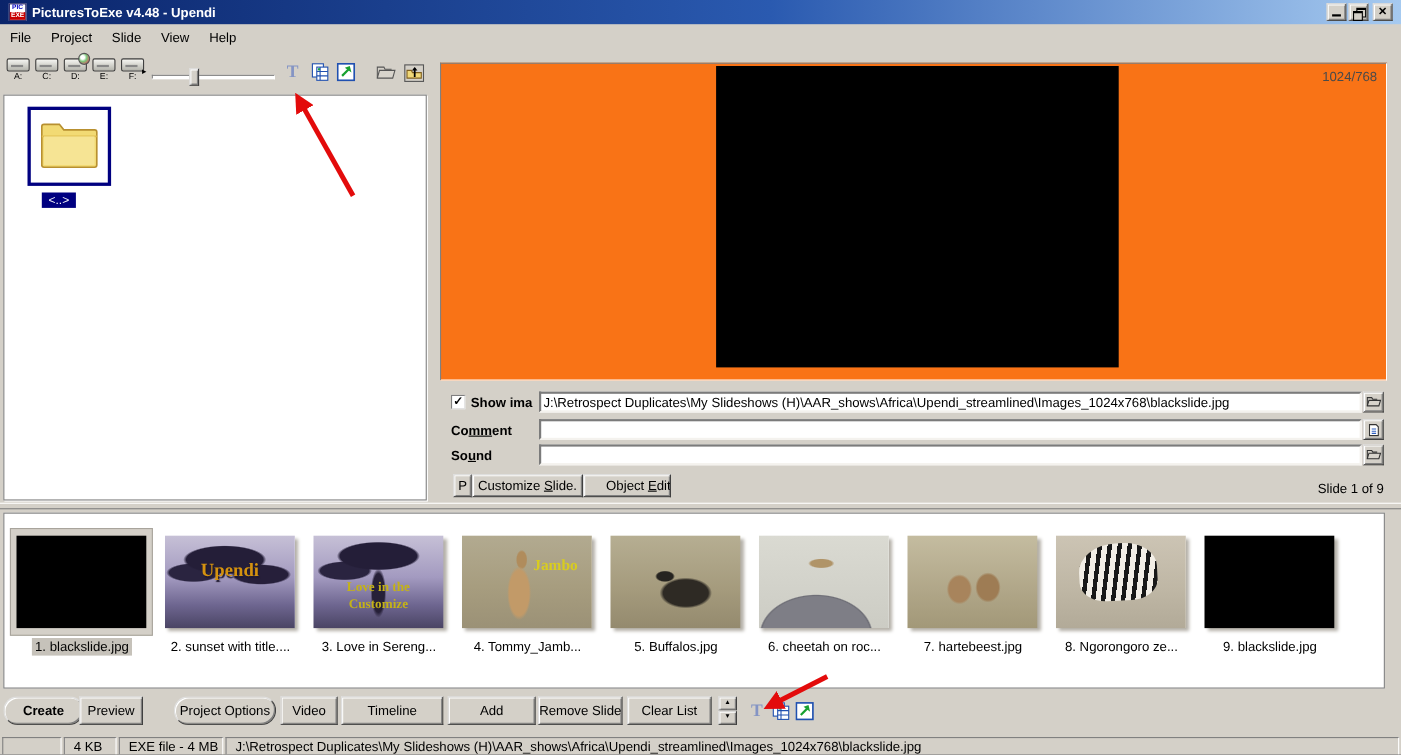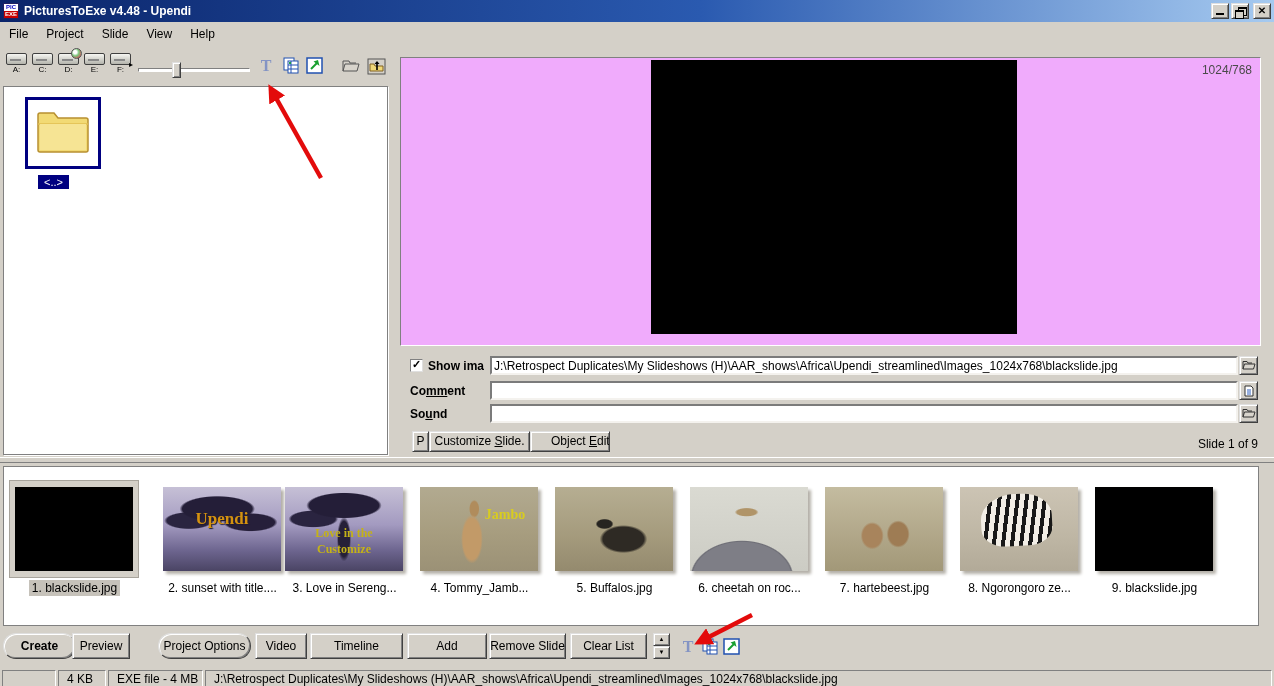--- a/index.html
+++ b/index.html
@@ -8,21 +8,21 @@
   #win {
     position:relative; width:1274px; height:686px; background:#d4d0c8;
     overflow:hidden; font-size:12px; color:#000;
   }
   
   .raised { background:#d4d0c8; border:1px solid; border-color:#dfdfdf #404040 #404040 #dfdfdf;
             box-shadow: inset 1px 1px 0 #fff, inset -1px -1px 0 #808080; }
   
   .titlebar { position:absolute; left:0; top:0; width:100%; height:22px;
     background:linear-gradient(90deg,#0a246a,#2a5ab0 55%,#a6caf0);
-    display:flex; align-items:center; padding:0 3px; }
+    display:flex; align-items:center; padding:0 8px; }
   .app-icon { width:16px; height:16px; background:#fff; border:1px solid #202060; position:relative; flex:0 0 16px; }
   .app-icon::before { content:"PIC"; position:absolute; top:0; left:0; right:0; height:7px;
     font-size:6px; line-height:7px; text-align:center; color:#0000c0; font-weight:bold; }
   .app-icon::after { content:"EXE"; position:absolute; bottom:0; left:0; right:0; height:7px;
     background:#c80000; font-size:6px; line-height:7px; text-align:center; color:#fff; font-weight:bold; }
   .title-text { color:#fff; font-weight:bold; margin-left:5px; flex:1; font-size:12px; }
   .winbtn { width:18px; height:16px; margin-left:2px; position:relative; }
   .glyph-min::after { content:""; position:absolute; left:4px; bottom:3px; width:8px; height:2px; background:#000; }
   .glyph-restore::before { content:""; position:absolute; left:6px; top:3px; width:7px; height:6px;
      border:1px solid #000; border-top-width:2px; background:#d4d0c8; }
@@ -49,21 +49,21 @@
   .slider-thumb { position:absolute; left:34px; top:0; width:9px; height:16px; }
   .tool-ico { position:absolute; top:8px; width:20px; height:20px; display:flex; align-items:center; justify-content:center; }
   .t-letter { font-family:"Liberation Serif", serif; font-weight:bold; font-size:16px; color:#8494c4; }
   
   .file-panel { position:absolute; left:3px; top:86px; width:385px; height:369px; background:#fff;
     border:1px solid #808080; box-shadow:1px 1px 0 #fff; }
   .folder-sel { position:absolute; left:21px; top:10px; width:76px; height:72px; border:3px solid #000080;
     background:#fff; display:flex; align-items:center; justify-content:center; }
   .folder-parent-label { position:absolute; left:34px; top:88px; background:#000080; color:#fff;
     font-size:11px; padding:1px 6px; }
-  .preview-panel { position:absolute; left:400px; top:57px; width:861px; height:289px; background:#f0abfc;
+  .preview-panel { position:absolute; left:400px; top:57px; width:861px; height:289px; background:#f97316;
     border:1px solid; border-color:#808080 #fff #fff #808080; }
   .preview-black { position:absolute; left:250px; top:2px; width:366px; height:274px; background:#000; }
   .resolution { position:absolute; right:8px; top:5px; color:#4a4a4a; }
   
   .field-label { position:absolute; font-size:12px; white-space:nowrap;font-weight:bold; }
   .accel { text-decoration:underline; }
   .checkbox { position:absolute; left:410px; top:359px; width:13px; height:13px; background:#fff;
     border:1px solid; border-color:#808080 #dfdfdf #dfdfdf #808080; }
   .checkbox::after { content:"✓"; position:absolute; left:1px; top:-2px; font-size:11px; font-weight:bold; }
   .txt { position:absolute; height:19px; border:2px solid; border-color:#7b7b7b #f4f2ee #f4f2ee #7b7b7b;
@@ -276,21 +276,21 @@
 
   <div class="splitter"></div>
 
   <div class="filmstrip">
     <div class="cell" style="left:4px">
       <div class="sel-frame">
         <div class="timg t-black"></div>
       </div>
       <div class="tlabel selected"><span>1. blackslide.jpg</span></div>
     </div>
-    <div class="cell" style="left:152px">
+    <div class="cell" style="left:139px">
       <div class="timg t-sunset">
         <span class="ov1">Upendi</span>
       </div>
       <div class="tlabel"><span>2. sunset with title....</span></div>
     </div>
     <div class="cell" style="left:274px">
       <div class="timg t-love">
         <span class="ov1">Love in the</span>
         <span class="ov2">Customize</span>
       </div>

